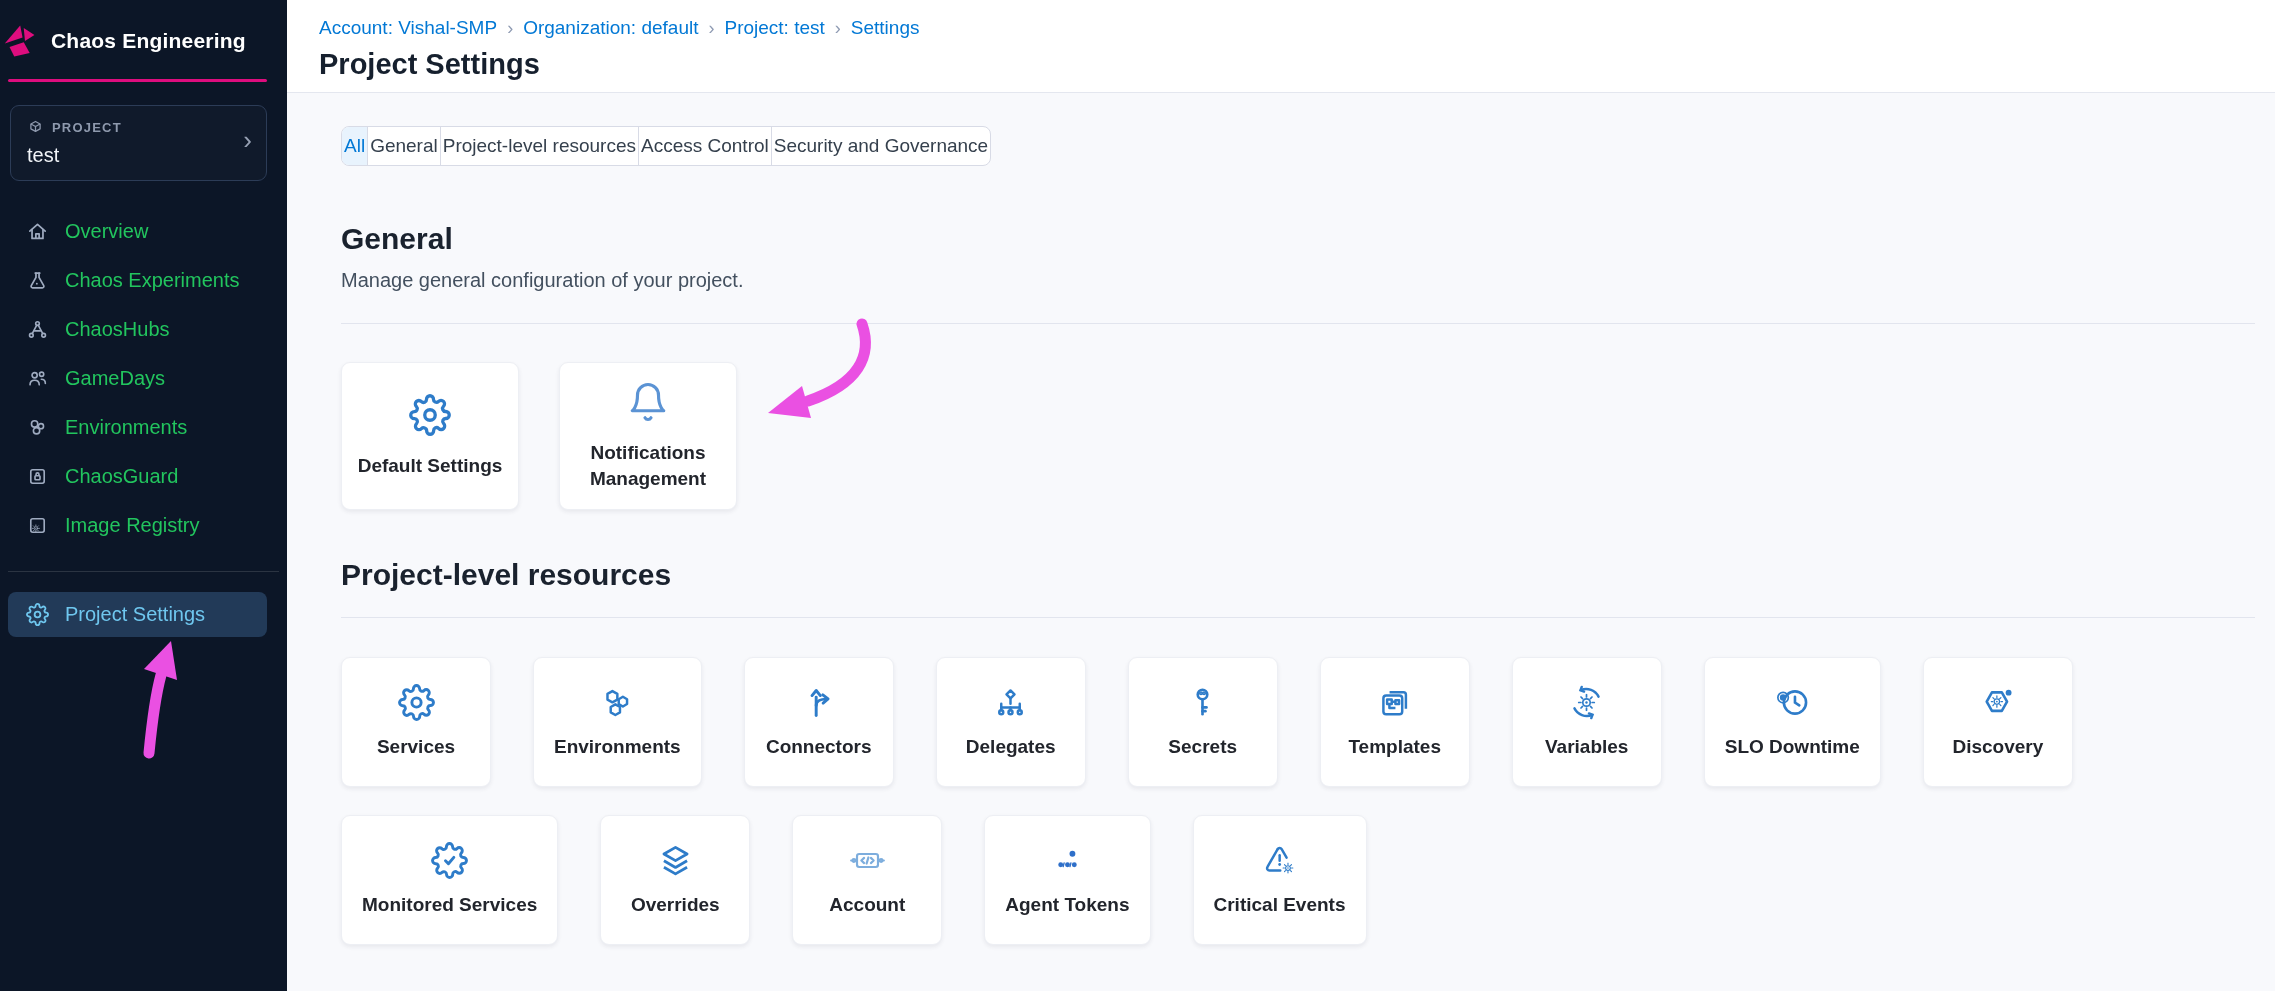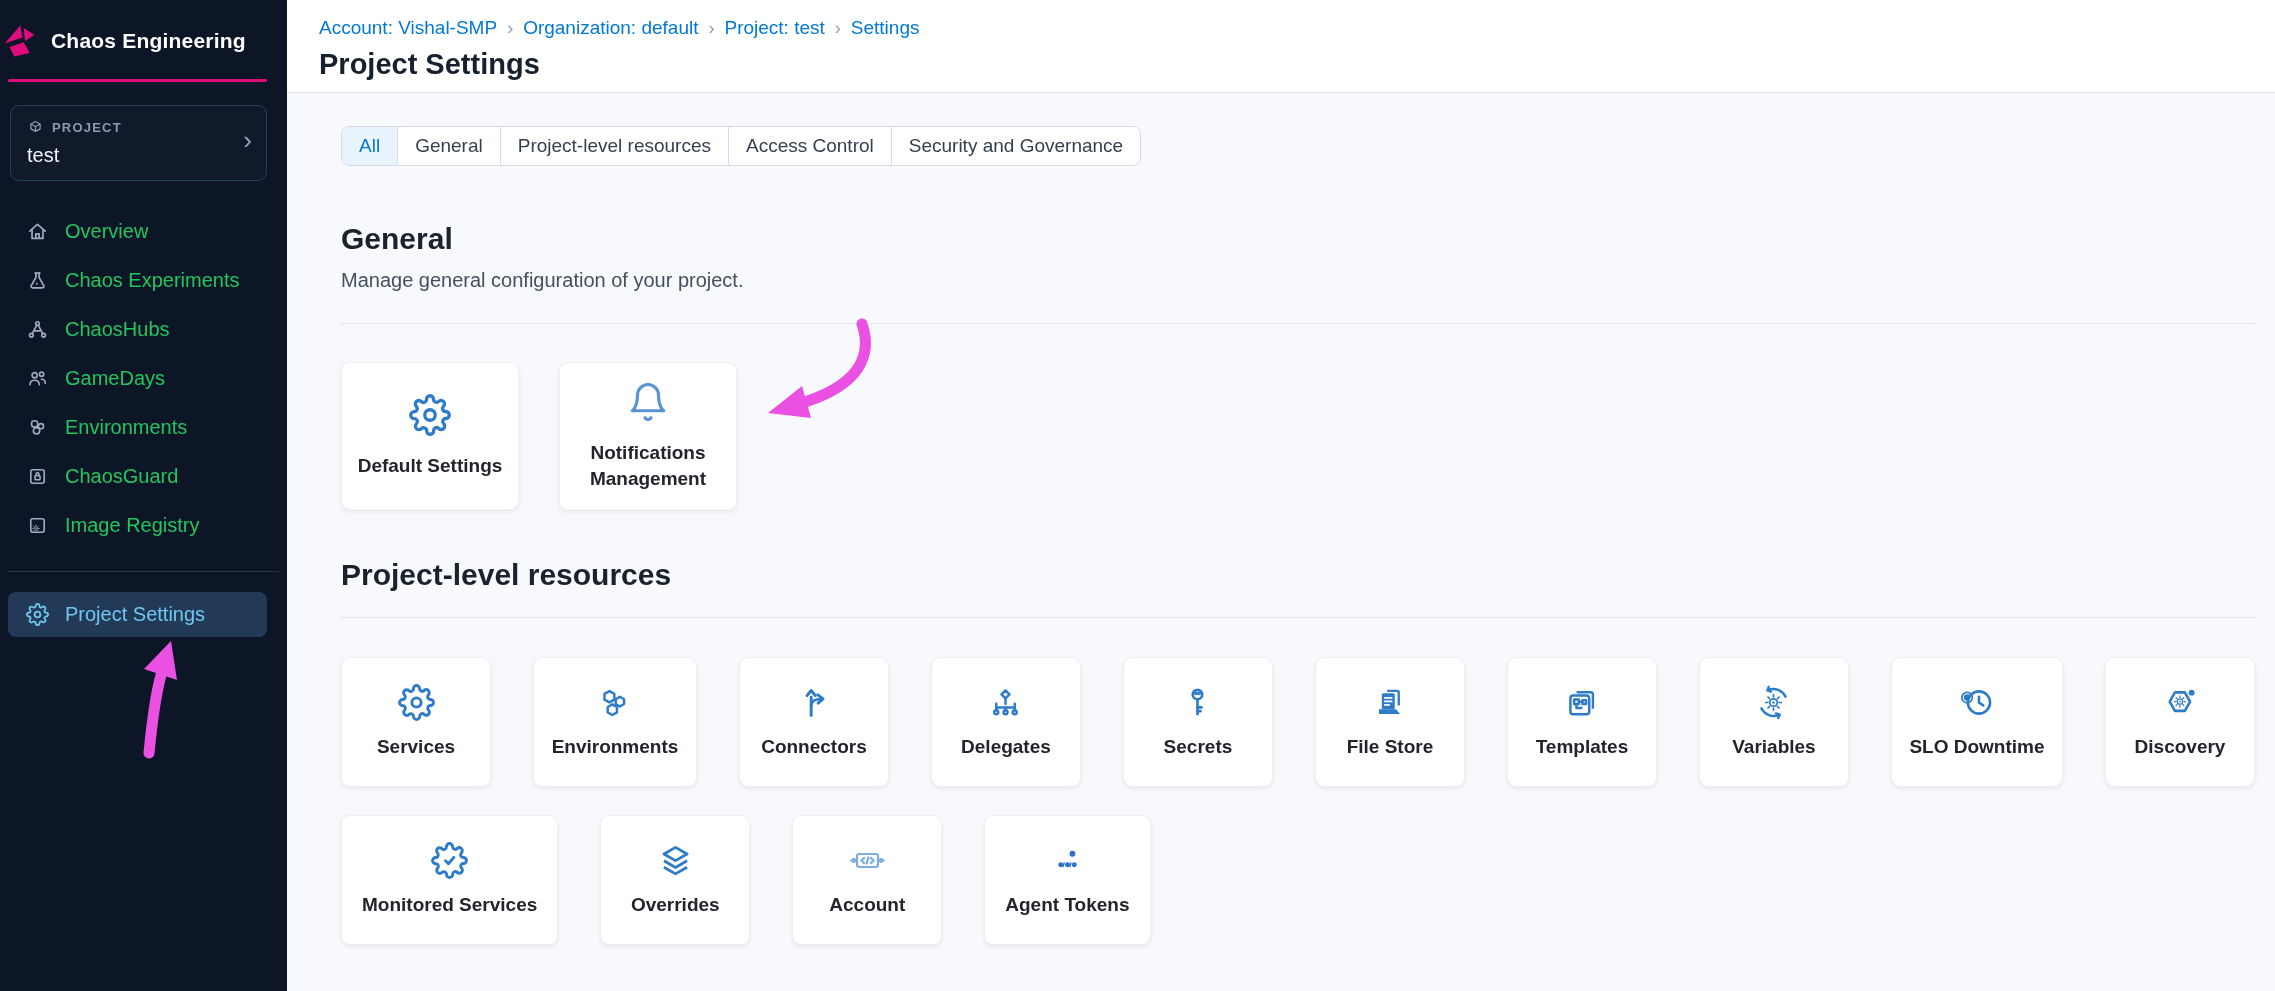--- a/index.html
+++ b/index.html
@@ -49,21 +49,21 @@
   .crumb { cursor: pointer; }
   .crumb-sep { color: #8f9bb3; font-size: 18px; }
   .page-title { font-size: 29px; font-weight: bold; color: #16202e; margin-top: 9px; }
   .content { padding: 33px 20px 0 54px; }
   
   .tabs {
     display: inline-flex; background: #ffffff; border: 1px solid #d8dbe6;
     border-radius: 8px; overflow: hidden;
   }
   .tab {
-    font-size: 19px; color: #35404d; padding: 8px 17px; cursor: pointer;
+    font-size: 19px; color: #35404d; padding: 8px 2px; cursor: pointer;
     white-space: nowrap; line-height: 22px;
   }
   .tab + .tab { border-left: 1px solid #d8dbe6; }
   .tab.active { background: #e8f3fd; color: #0278d5; }
   
   .section-title { font-size: 30px; font-weight: bold; color: #1a222e; }
   .general-title { margin-top: 56px; }
   .section-desc { font-size: 20px; color: #43505f; margin-top: 13px; }
   .divider { border: none; border-top: 1px solid #e2e5ee; margin-top: 31px; }
   .divider-2 { margin-top: 25px; }
@@ -483,26 +483,20 @@
         <span class="card-label">Delegates</span>
       </div>
       <div class="card card-resource">
         <svg class="ic">
             <use href="#sym-key"></use>
           </svg>
         <span class="card-label">Secrets</span>
       </div>
       <div class="card card-resource">
         <svg class="ic">
-            <use href="#sym-filestore"></use>
-          </svg>
-        <span class="card-label">File Store</span>
-      </div>
-      <div class="card card-resource">
-        <svg class="ic">
             <use href="#sym-templates"></use>
           </svg>
         <span class="card-label">Templates</span>
       </div>
       <div class="card card-resource">
         <svg class="ic">
             <use href="#sym-gearsync"></use>
           </svg>
         <span class="card-label">Variables</span>
       </div>
@@ -537,20 +531,26 @@
         <svg class="ic faded">
             <use href="#sym-codebox"></use>
           </svg>
         <span class="card-label">Account</span>
       </div>
       <div class="card card-resource">
         <svg class="ic" style="color:#2e6fc9">
             <use href="#sym-dots"></use>
           </svg>
         <span class="card-label">Agent Tokens</span>
+      </div>
+      <div class="card card-resource">
+        <svg class="ic">
+            <use href="#sym-warninggear"></use>
+          </svg>
+        <span class="card-label">Critical Events</span>
       </div>
     </div>
   </div>
 </main>
 
 <svg class="annotations" viewBox="0 0 2275 991">
 
   <g>
     <path d="M149 753 C152 722 155 697 161 675" fill="none" stroke="#ea50e2" stroke-width="11" stroke-linecap="round"></path>
     <polygon points="171,641 177,680 144,669" fill="#ea50e2"></polygon>

